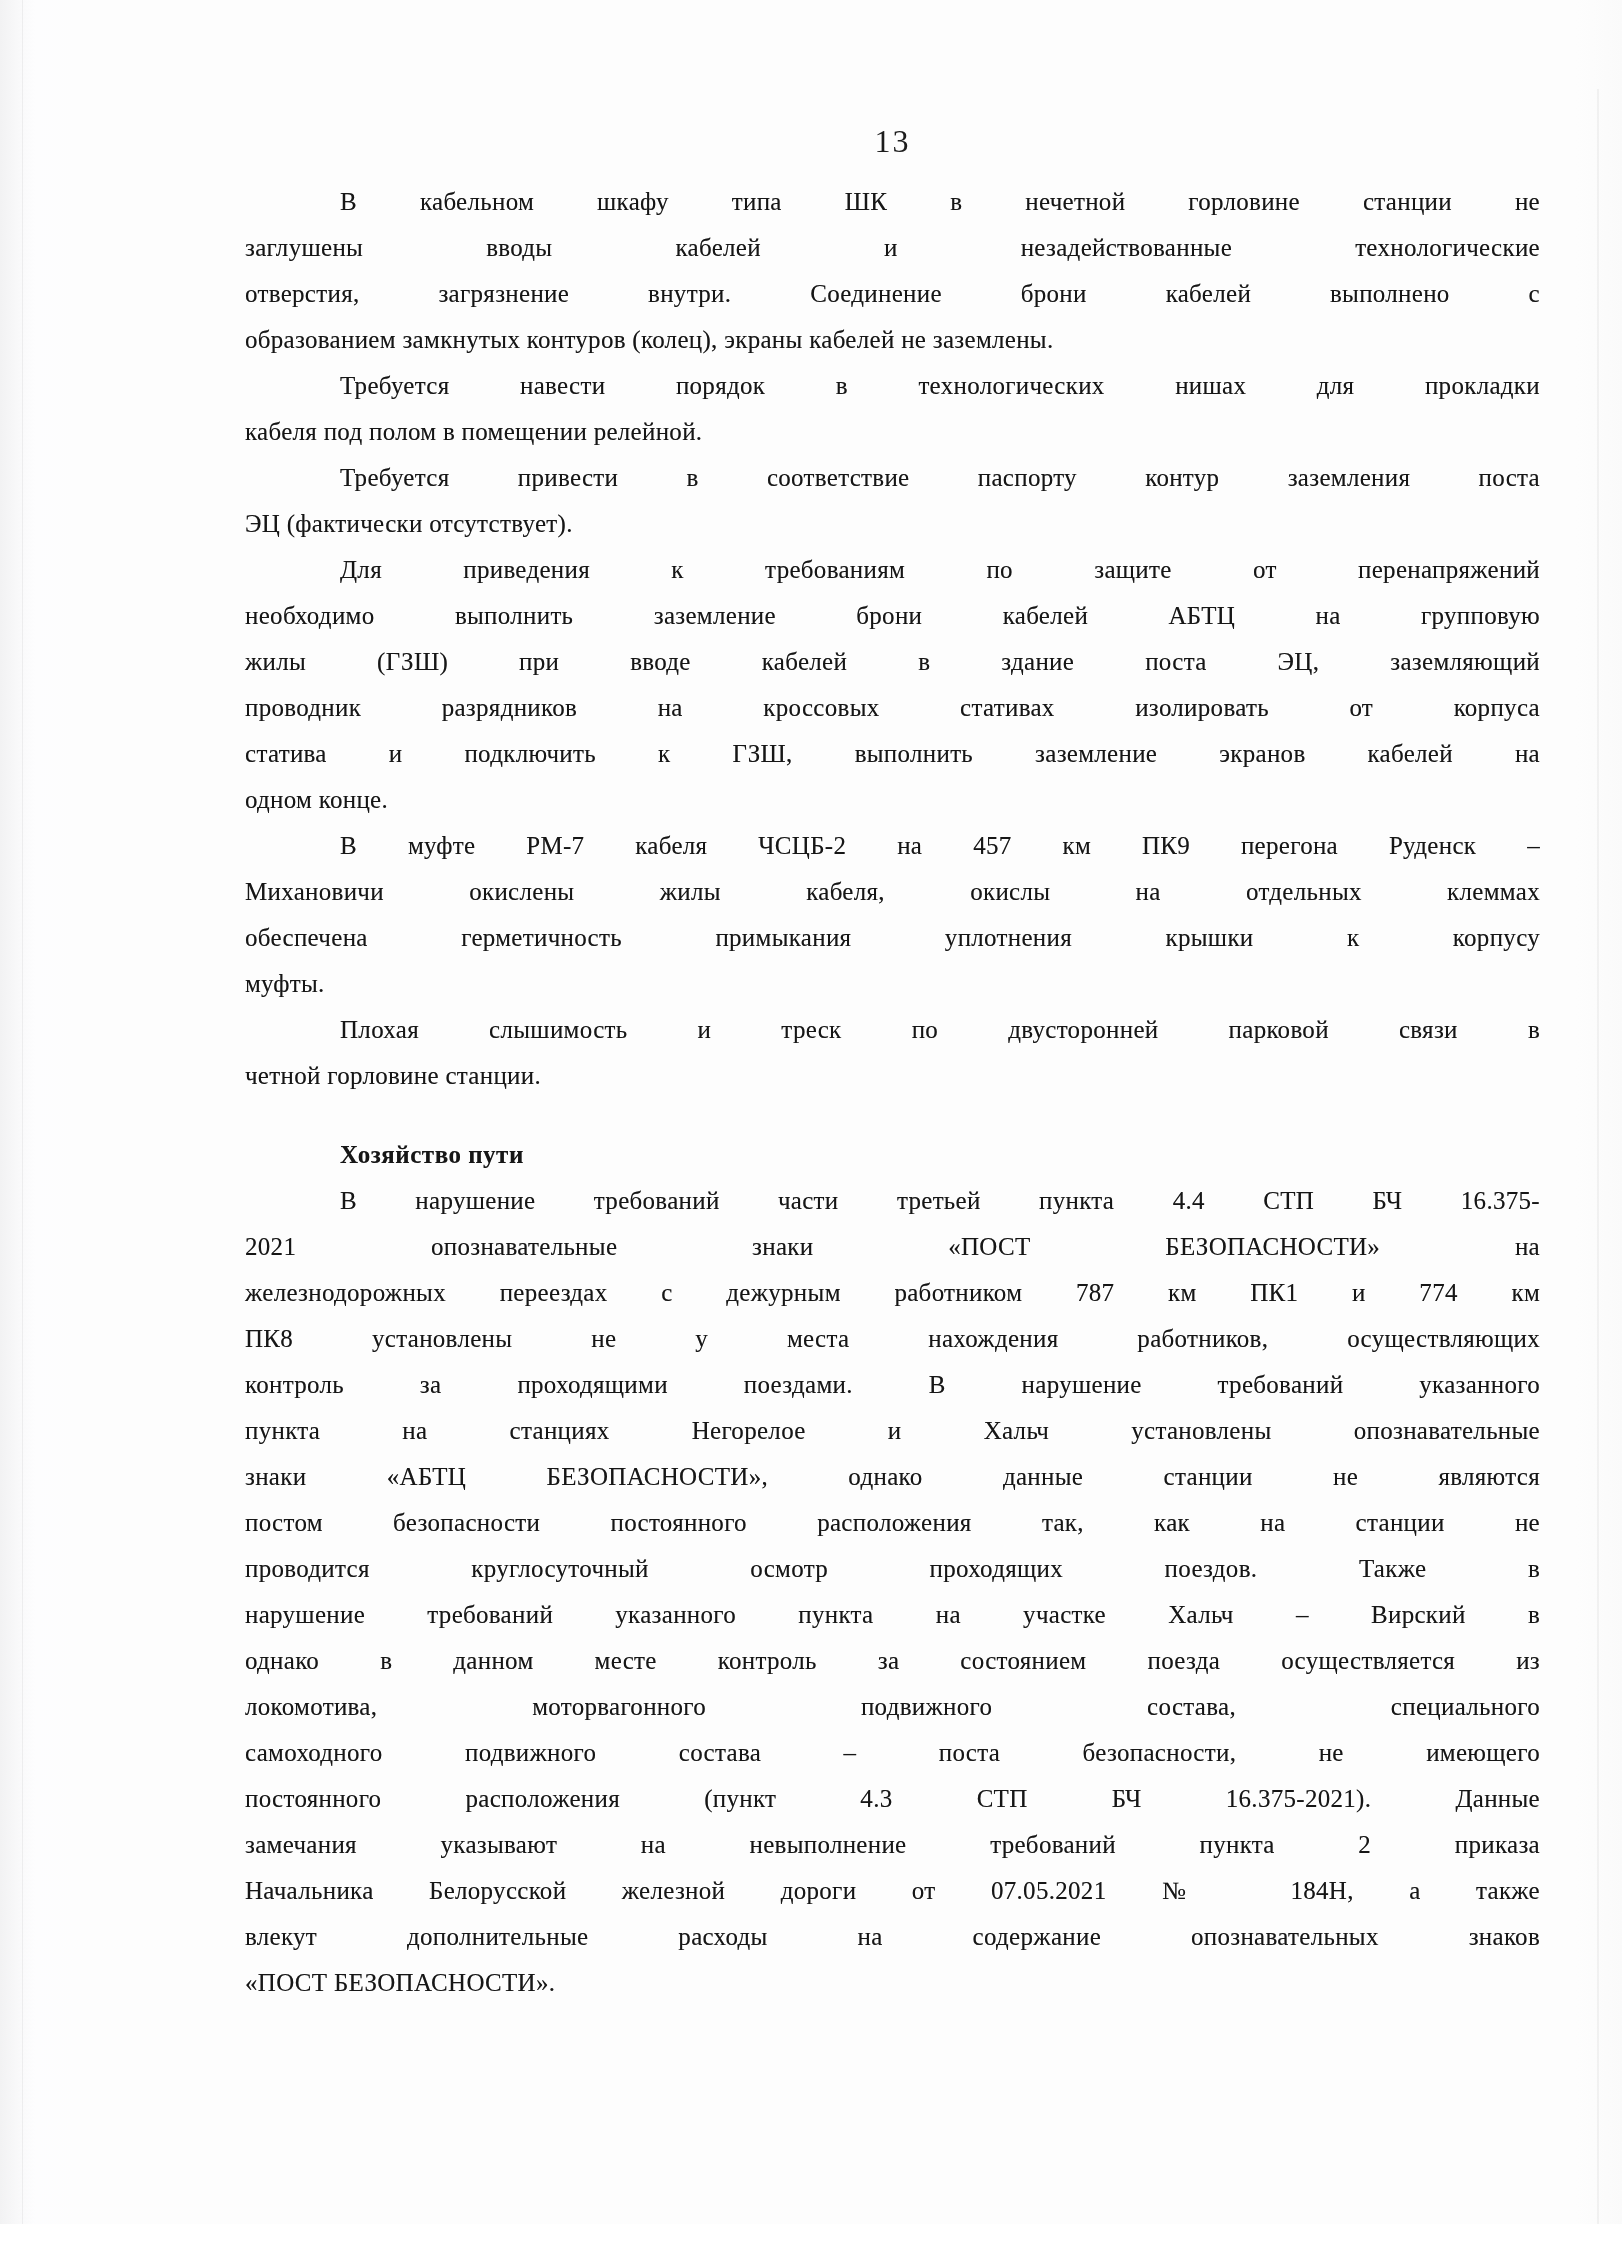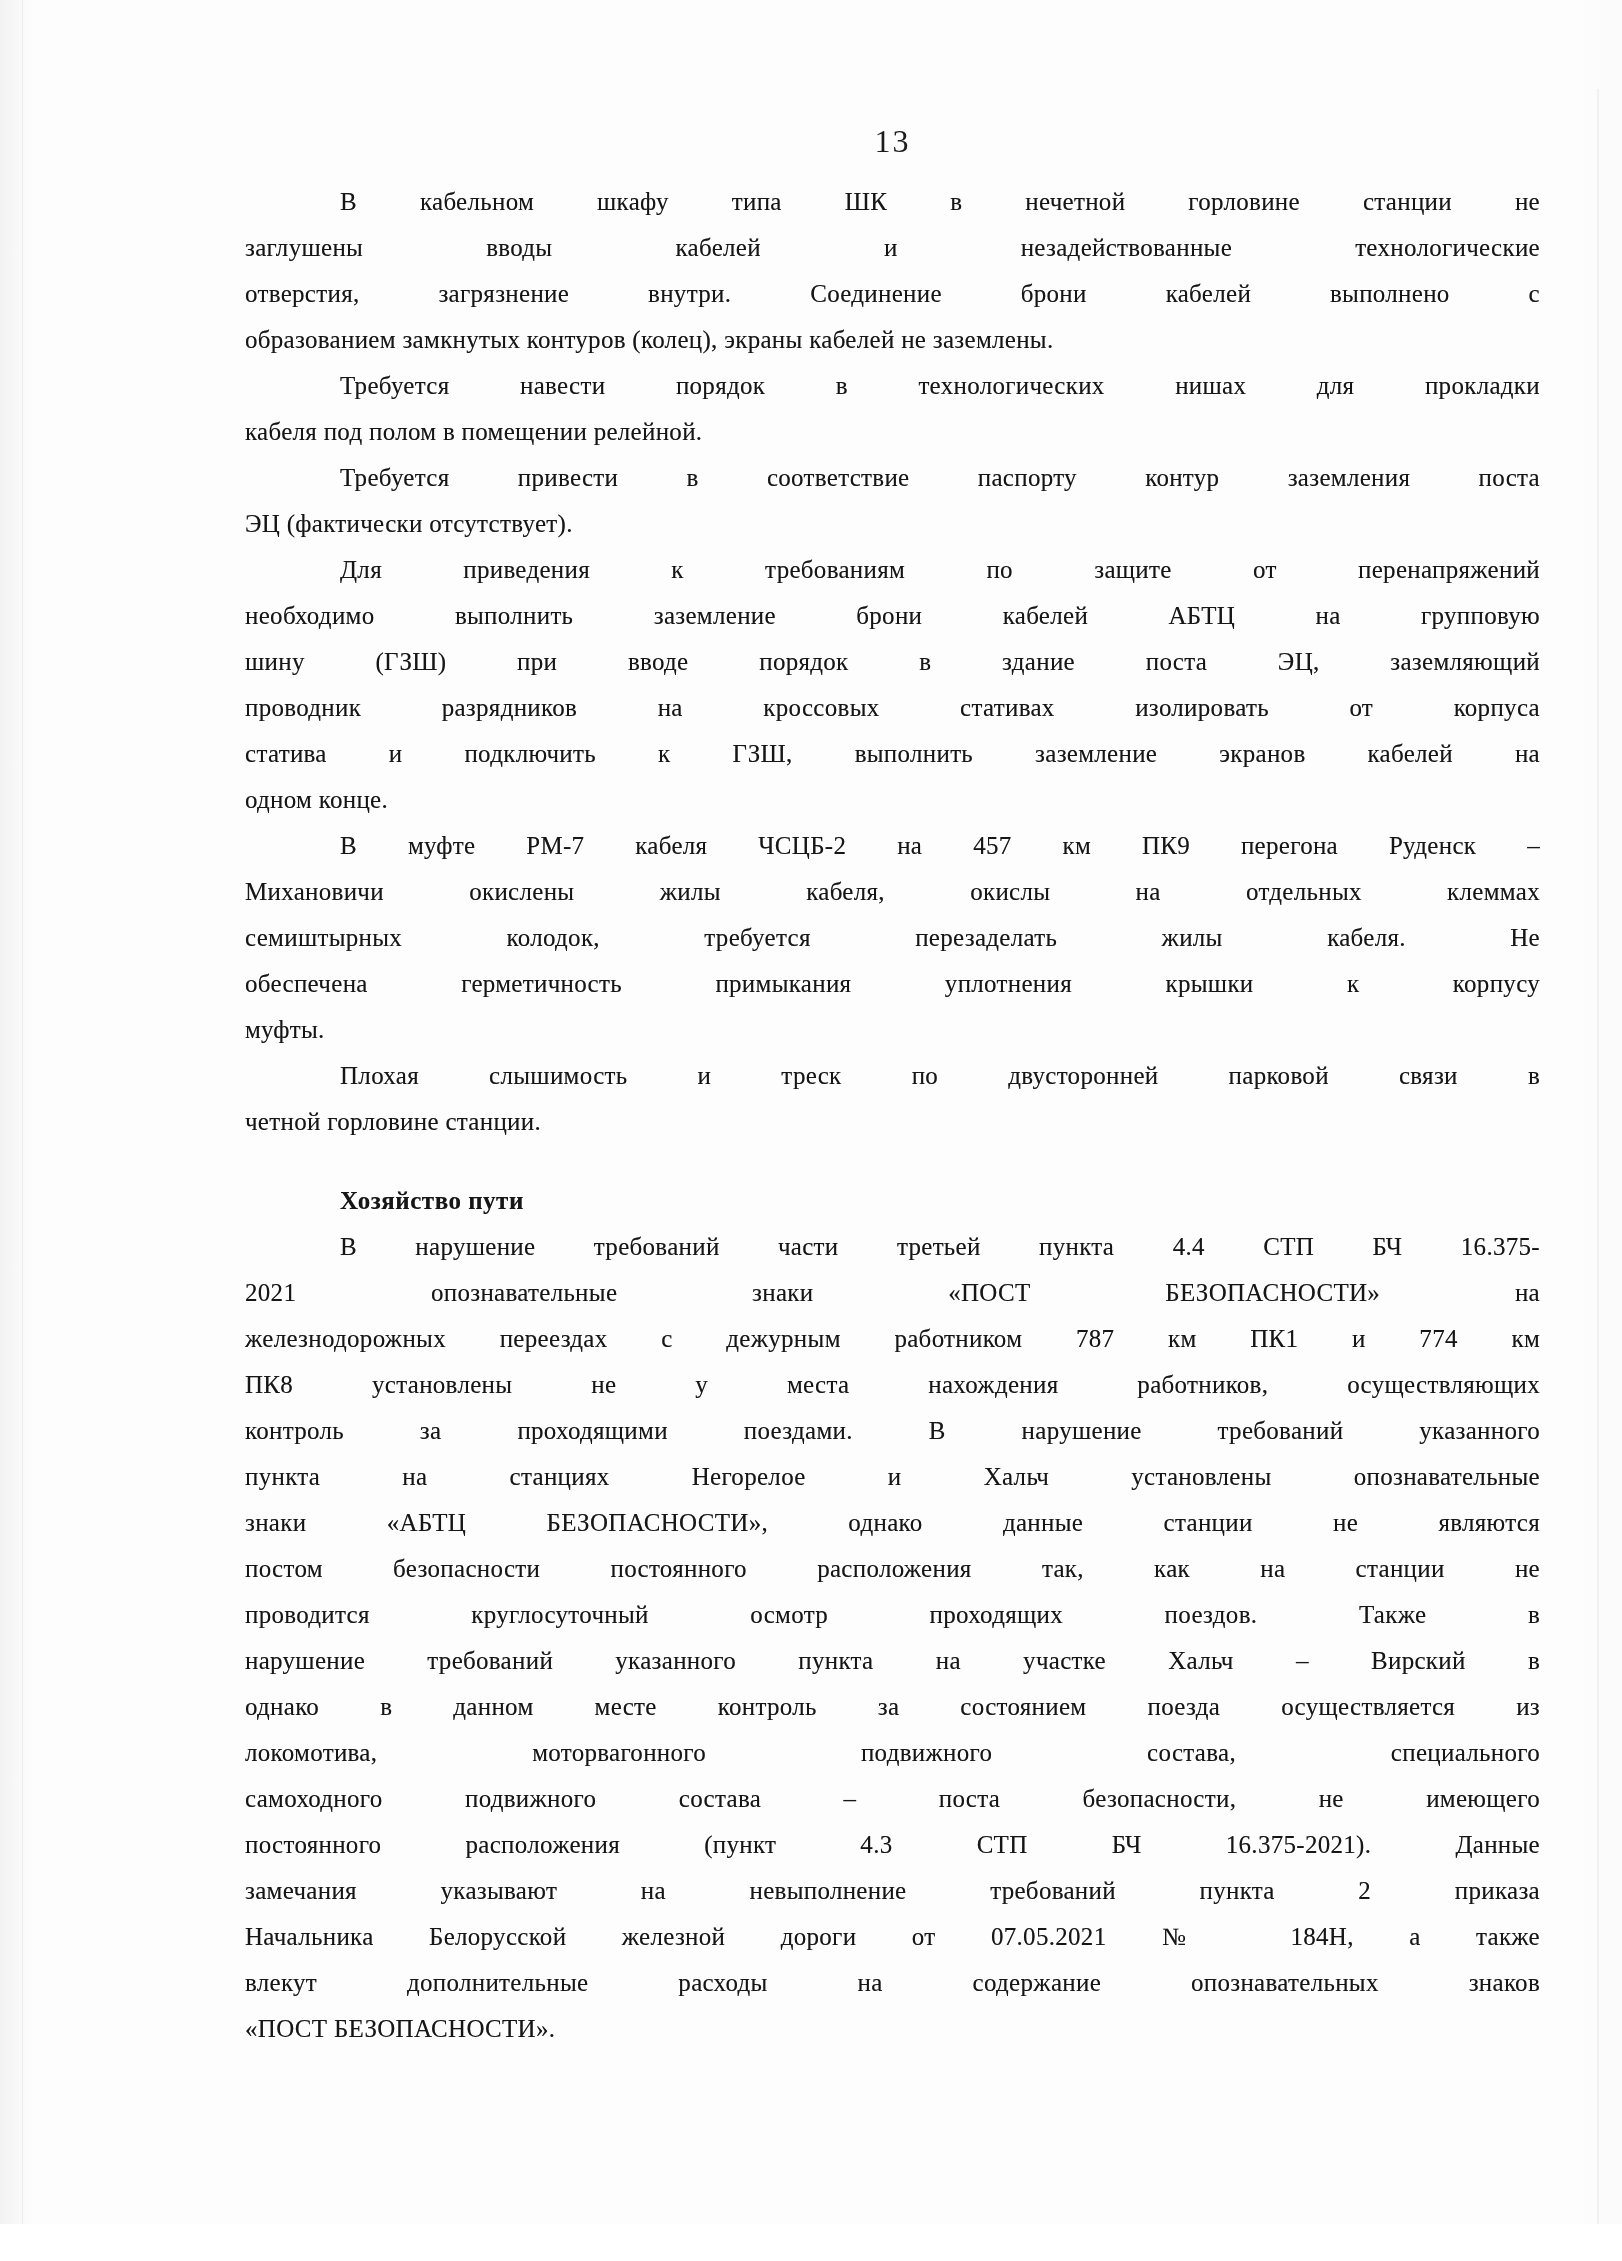--- a/index.html
+++ b/index.html
@@ -90,27 +90,26 @@
       <div class="line first">В кабельном шкафу типа ШК в нечетной горловине станции не</div>
       <div class="line">заглушены вводы кабелей и незадействованные технологические</div>
       <div class="line">отверстия, загрязнение внутри. Соединение брони кабелей выполнено с</div>
       <div class="line last">образованием замкнутых контуров (колец), экраны кабелей не заземлены.</div>
       <div class="line first">Требуется навести порядок в технологических нишах для прокладки</div>
       <div class="line last">кабеля под полом в помещении релейной.</div>
       <div class="line first">Требуется привести в соответствие паспорту контур заземления поста</div>
       <div class="line last">ЭЦ (фактически отсутствует).</div>
       <div class="line first">Для приведения к требованиям по защите от перенапряжений</div>
       <div class="line">необходимо выполнить заземление брони кабелей АБТЦ на групповую</div>
-      <div class="line">шину (ГЗШ) при вводе порядок в здание поста ЭЦ, заземляющий</div>
+      <div class="line">жилы (ГЗШ) при вводе кабелей в здание поста ЭЦ, заземляющий</div>
       <div class="line">проводник разрядников на кроссовых стативах изолировать от корпуса</div>
       <div class="line">статива и подключить к ГЗШ, выполнить заземление экранов кабелей на</div>
       <div class="line last">одном конце.</div>
       <div class="line first">В муфте РМ-7 кабеля ЧСЦБ-2 на 457 км ПК9 перегона Руденск –</div>
       <div class="line">Михановичи окислены жилы кабеля, окислы на отдельных клеммах</div>
-      <div class="line">семиштырных колодок, требуется перезаделать жилы кабеля. Не</div>
       <div class="line">обеспечена герметичность примыкания уплотнения крышки к корпусу</div>
       <div class="line last">муфты.</div>
       <div class="line first">Плохая слышимость и треск по двусторонней парковой связи в</div>
       <div class="line last">четной горловине станции.</div>
       <div class="gap"></div>
       <div class="line heading first">Хозяйство пути</div>
       <div class="line first">В нарушение требований части третьей пункта 4.4 СТП БЧ 16.375-</div>
       <div class="line">2021 опознавательные знаки «ПОСТ БЕЗОПАСНОСТИ» на</div>
       <div class="line">железнодорожных переездах с дежурным работником 787 км ПК1 и 774 км</div>
       <div class="line">ПК8 установлены не у места нахождения работников, осуществляющих</div>

